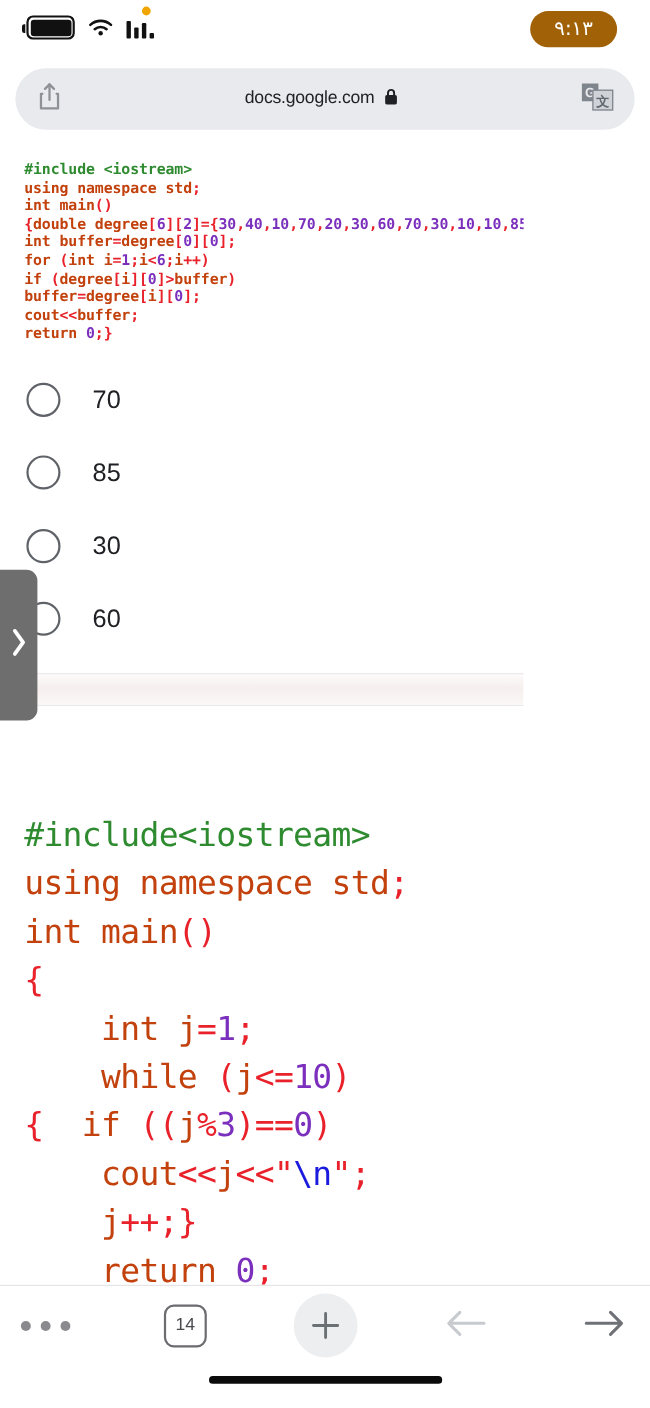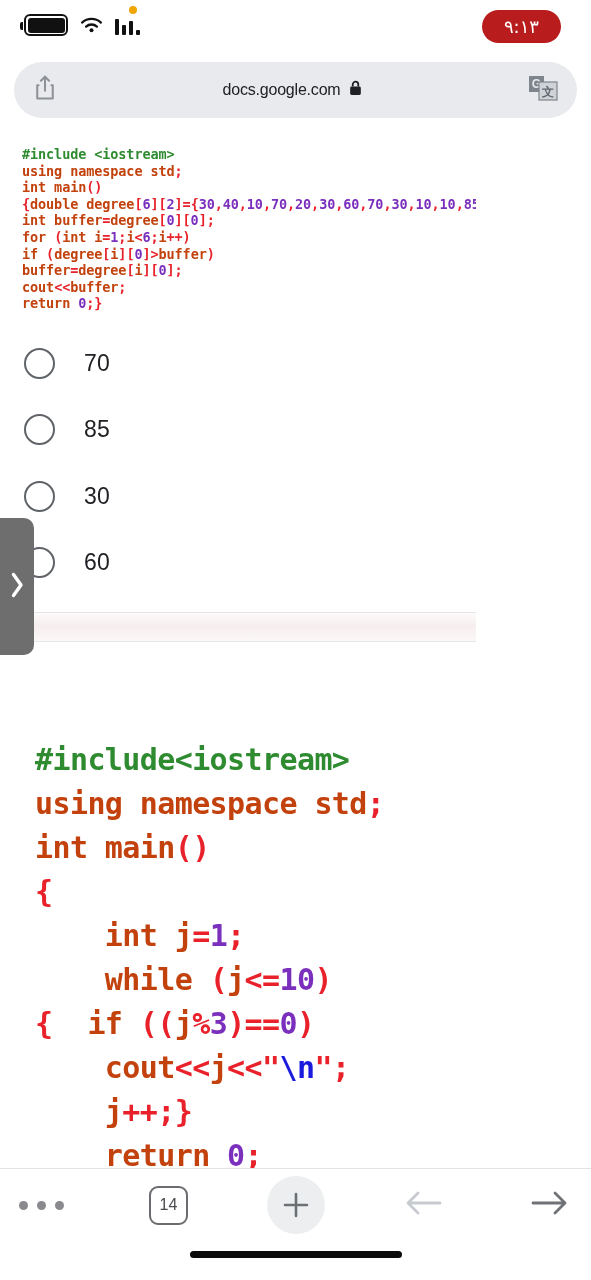--- a/index.html
+++ b/index.html
@@ -20,21 +20,21 @@
   .wifi-ic { width:25px; height:20px; display:block; }
   .sig-ic { position:relative; width:27px; height:20px; }
   .sig-ic i { position:absolute; bottom:0; background:#111; border-radius:1px; display:block; }
   .sig-ic i:nth-child(1){ left:0; width:4px; height:16px; }
   .sig-ic i:nth-child(2){ left:7px; width:4px; height:10px; }
   .sig-ic i:nth-child(3){ left:14px; width:4px; height:14px; }
   .sig-ic i:nth-child(4){ left:21px; width:4px; height:5px; }
   .amber-dot { position:absolute; left:129px; top:6px; width:8px; height:8px; border-radius:50%; background:#f0a500; }
   .time-pill {
     position:absolute; right:30px; top:10px;
-    background:#b91c1c; color:#fff;
+    background:#a16207; color:#fff;
     border-radius:18px; padding:6px 22px;
     font-size:18px; font-weight:500; letter-spacing:0.5px;
     font-family:"DejaVu Sans", sans-serif;
   }
 
   
   .addrwrap { position:absolute; top:62px; left:14px; width:563px; height:56px; }
   .addrbar {
     width:100%; height:100%; background:#e8eaed; border-radius:28px;
     display:flex; align-items:center; justify-content:space-between;
@@ -76,21 +76,21 @@
     font-family:"Liberation Sans", sans-serif; letter-spacing:0.2px;
   }
 
   .band { height:30px; background:linear-gradient(180deg,#fdfbfb 0%,#f6eeee 45%,#fbf8f8 100%);
           border-top:1px solid #e6e4e4; border-bottom:1px solid #e8e6e6; margin-top:16px; }
 
   .card-b { padding-top:96px; }
   .codeblock-big {
     font-family:"DejaVu Sans Mono", monospace;
     font-size:30px; line-height:44px;
-    font-weight:700; padding-left:35px;
+    font-weight:400; padding-left:22px;
     white-space:pre; letter-spacing:-0.6px;
   }
   .codeblock-big .ln { display:block; }
 
   
   .c-green { color:#2e8b30; }
   .c-red   { color:#e8212a; }
   .c-pur   { color:#7b2fbd; }
   .c-blue  { color:#1b1bdd; }
   .c-txt   { color:#c2410c; }

